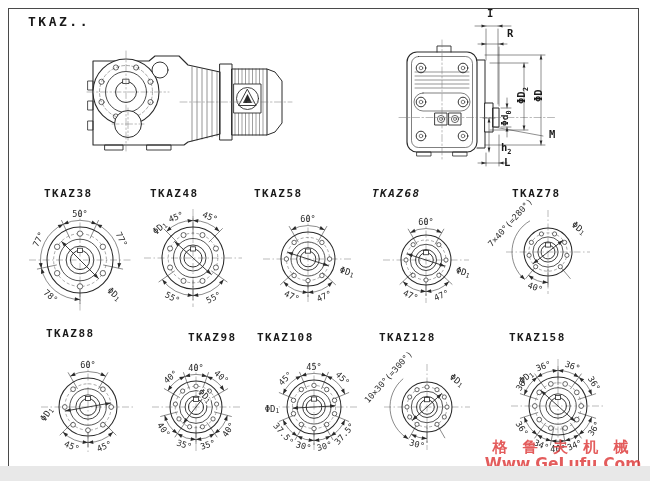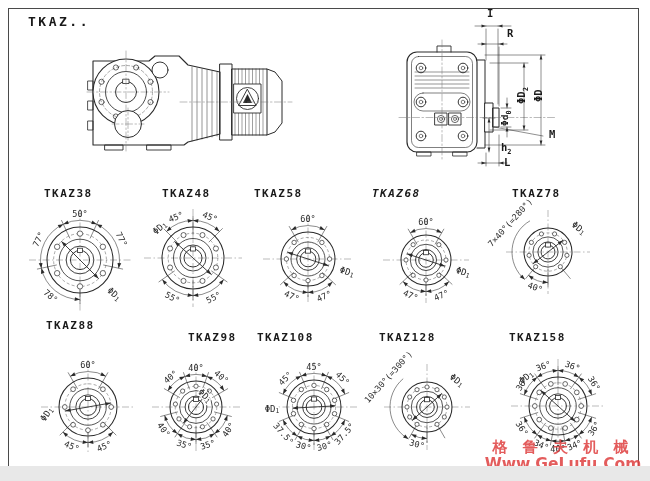--- a/index.html
+++ b/index.html
@@ -176,21 +176,21 @@
         <text x="121.61444781449417" y="54.25180169039389" text-anchor="middle" dominant-baseline="middle" font-size="8.5" fill="#2a2a2a" font-family="&quot;DejaVu Sans Mono&quot;,monospace" transform="rotate(63.5 121.61444781449417 54.25180169039389)"><tspan>77°</tspan></text>
         <path d="M 41.363169771014675 83.21251178730148 A 39.5 39.5 0 0 1 63.30657866124237 39.200842412052324" stroke="#2a2a2a" stroke-width="0.55" fill="none"></path>
         <polygon points="41.363169771014675,83.21251178730148 38.722296900427814,78.17981553294666 42.511071581064876,77.88794840673415" fill="#2a2a2a" stroke="none"></polygon>
         <polygon points="63.30657866124237,39.200842412052324 57.69797175347875,40.120499772912915 59.74501782441548,43.32199979375665" fill="#2a2a2a" stroke="none"></polygon>
         <text x="38.38555218550583" y="54.25180169039389" text-anchor="middle" dominant-baseline="middle" font-size="8.5" fill="#2a2a2a" font-family="&quot;DejaVu Sans Mono&quot;,monospace" transform="rotate(-63.5 38.38555218550583 54.25180169039389)"><tspan>77°</tspan></text>
         <path d="M 80 114.5 A 39.5 39.5 0 0 1 41.363169771014675 83.21251178730148" stroke="#2a2a2a" stroke-width="0.55" fill="none"></path>
         <polygon points="80,114.5 74.52821188982233,116.03680707459242 75.03045331056327,112.27014362330132" fill="#2a2a2a" stroke="none"></polygon>
         <polygon points="41.363169771014675,83.21251178730148 40.99759433599492,88.88424835633474 44.577525290662045,87.60984874874846" fill="#2a2a2a" stroke="none"></polygon>
         <text x="50.73660181618254" y="111.13728720774914" text-anchor="middle" dominant-baseline="middle" font-size="8.5" fill="#2a2a2a" font-family="&quot;DejaVu Sans Mono&quot;,monospace" transform="rotate(39 50.73660181618254 111.13728720774914)"><tspan>78°</tspan></text>
       </svg>
-      <div class="ftitle" style="left: 150px; top: 187px; margin-left: 12px;">TKAZ48</div>
+      <div class="ftitle" style="left: 150px; top: 187px;">TKAZ48</div>
       <svg width="160" height="150" viewBox="0 0 160 150" style="left: 113px; top: 183px;">
         <path d="M 31 75 H 129 M 80 26 V 124" stroke="#777" stroke-width="0.5" fill="none" stroke-dasharray="7 2.5 1.5 2.5"></path>
         <line x1="80" y1="52.68" x2="80" y2="33" stroke="#2a2a2a" stroke-width="0.55"></line>
         <line x1="64.21737664391625" y1="59.21737664391626" x2="50.301515190165006" y2="45.301515190165006" stroke="#2a2a2a" stroke-width="0.55"></line>
         <line x1="95.78262335608375" y1="59.21737664391626" x2="109.698484809835" y2="45.301515190165006" stroke="#2a2a2a" stroke-width="0.55"></line>
         <line x1="61.7165263714697" y1="87.80222605935535" x2="45.595614139862334" y2="99.09021032674393" stroke="#2a2a2a" stroke-width="0.55"></line>
         <line x1="98.2834736285303" y1="87.80222605935535" x2="114.40438586013767" y2="99.09021032674393" stroke="#2a2a2a" stroke-width="0.55"></line>
         <line x1="80" y1="97.32" x2="80" y2="117" stroke="#2a2a2a" stroke-width="0.55"></line>
         <circle cx="80" cy="75" r="31" stroke="#2a2a2a" stroke-width="1.05" fill="none"></circle>
         <circle cx="80" cy="75" r="24.8" stroke="#555" stroke-width="0.5" fill="none" stroke-dasharray="3 2.2"></circle>
@@ -328,21 +328,21 @@
         <polygon points="64.87019353075094,86.82070032625263 68.09606202000172,82.01614285546943 70.3124433311741,84.85298156845361" fill="#2a2a2a" stroke="none"></polygon>
         <text x="110.73241939066216" y="50.98920246229933" text-anchor="middle" dominant-baseline="middle" font-size="9" fill="#2a2a2a" font-family="&quot;DejaVu Sans Mono&quot;,monospace" transform="rotate(38 110.73241939066216 50.98920246229933)" stroke="#fff" stroke-width="2.4" paint-order="stroke"><tspan>ΦD</tspan><tspan dy="2.2" font-size="6.4799999999999995">1</tspan></text>
         <path d="M 80 105.5 A 30.5 30.5 0 0 1 60.39497790456055 98.36435551512882" stroke="#2a2a2a" stroke-width="0.55" fill="none"></path>
         <polygon points="80,105.5 74.46511631949883,106.92373823102993 75.11426934375514,103.17959609282272" fill="#2a2a2a" stroke="none"></polygon>
         <polygon points="60.39497790456055,98.36435551512882 63.719783496975296,103.01275692634772 65.62919160535473,99.72731012634398" fill="#2a2a2a" stroke="none"></polygon>
         <text x="67.17424462528741" y="110.23847327947156" text-anchor="middle" dominant-baseline="middle" font-size="8.5" fill="#2a2a2a" font-family="&quot;DejaVu Sans Mono&quot;,monospace" transform="rotate(20 67.17424462528741 110.23847327947156)"><tspan>40°</tspan></text>
         <path d="M 56.85964605128458 102.57759995228321 A 36 36 0 0 1 62 43.82308546376021" stroke="#2a2a2a" stroke-width="0.55" fill="none"></path>
         <polygon points="56.85964605128458,102.57759995228321 51.68774979996625,100.19576330676823 54.52644507068203,97.66953901743527" fill="#2a2a2a" stroke="none"></polygon>
         <text x="42.17548382687734" y="45.4482491843684" text-anchor="middle" dominant-baseline="middle" font-size="8.5" fill="#2a2a2a" font-family="&quot;DejaVu Sans Mono&quot;,monospace" transform="rotate(-48 42.17548382687734 45.4482491843684)" stroke="#fff" stroke-width="2.4" paint-order="stroke"><tspan>7×40°(=280°)</tspan></text>
       </svg>
-      <div class="ftitle" style="left: 46px; top: 319px;">TKAZ88</div>
+      <div class="ftitle" style="left: 46px; top: 327px;">TKAZ88</div>
       <svg width="160" height="150" viewBox="0 0 160 150" style="left: 8px; top: 332px;">
         <path d="M 33 75 H 127 M 80 28 V 122" stroke="#777" stroke-width="0.5" fill="none" stroke-dasharray="7 2.5 1.5 2.5"></path>
         <line x1="69.56" y1="56.91738956898092" x2="60" y2="40.35898384862245" stroke="#2a2a2a" stroke-width="0.55"></line>
         <line x1="90.44" y1="56.91738956898092" x2="100" y2="40.35898384862245" stroke="#2a2a2a" stroke-width="0.55"></line>
         <line x1="65.23561040882488" y1="89.7643895911751" x2="51.7157287525381" y2="103.2842712474619" stroke="#2a2a2a" stroke-width="0.55"></line>
         <line x1="94.76438959117512" y1="89.7643895911751" x2="108.2842712474619" y2="103.2842712474619" stroke="#2a2a2a" stroke-width="0.55"></line>
         <line x1="80" y1="95.88" x2="80" y2="115" stroke="#2a2a2a" stroke-width="0.55"></line>
         <circle cx="80" cy="75" r="29" stroke="#2a2a2a" stroke-width="1.05" fill="none"></circle>
         <circle cx="80" cy="75" r="23.200000000000003" stroke="#555" stroke-width="0.5" fill="none" stroke-dasharray="3 2.2"></circle>
         <circle cx="80" cy="75" r="18.27" stroke="#2a2a2a" stroke-width="0.8" fill="none"></circle>

